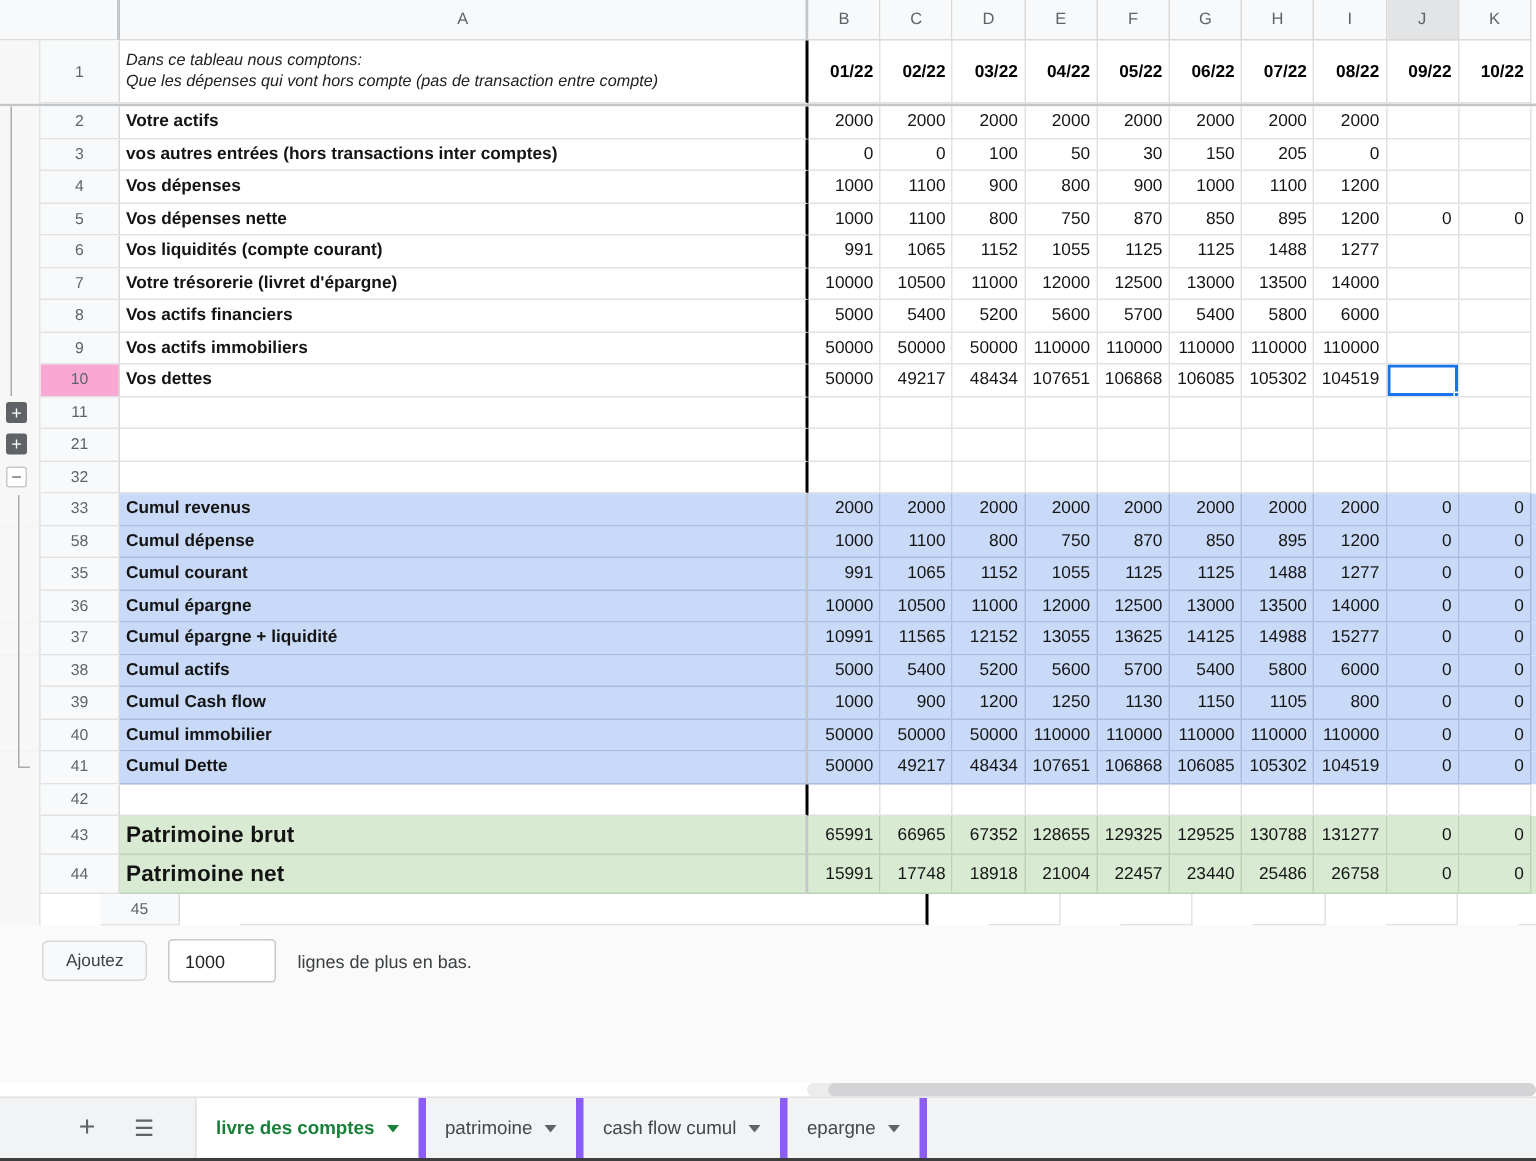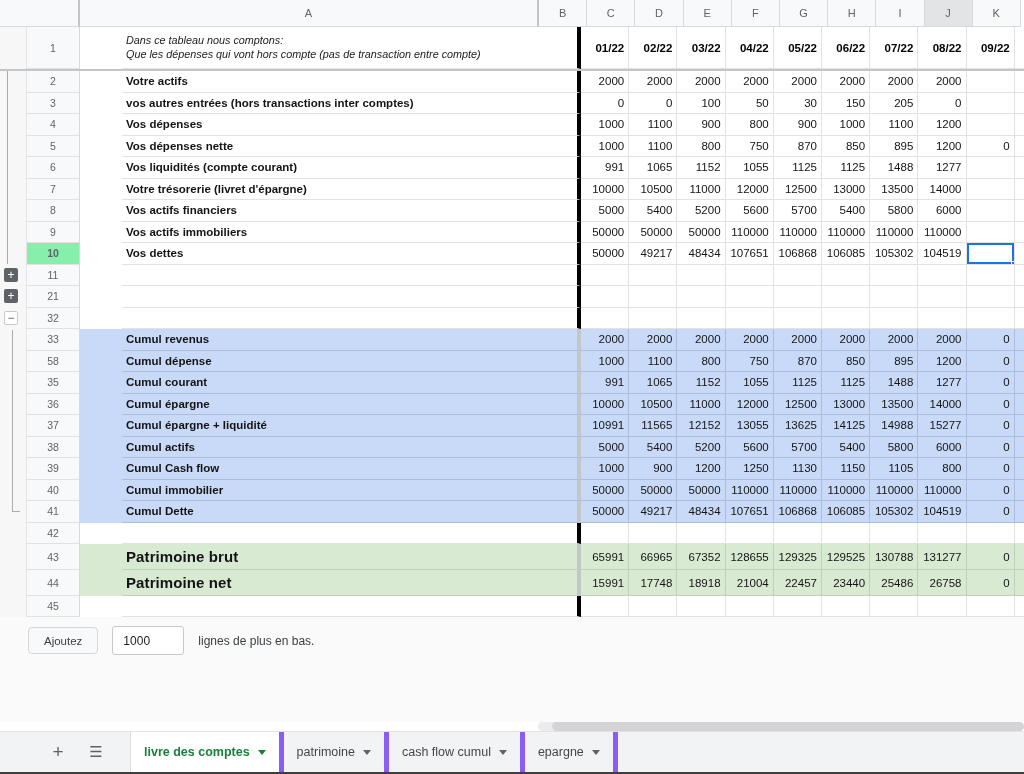--- a/index.html
+++ b/index.html
@@ -16,33 +16,33 @@
   .colhdr-cell {
     width:48.2px; height:27px; background:#f8f9fa; color:#5f6368; font-size:11px;
     display:flex; align-items:center; justify-content:center;
     border-right:1px solid #d9d9d9; border-bottom:1px solid #d9d9d9;
   }
   .colhdr-cell.a-col { width:459px; border-right:2px solid #c3c6c8; }
   .colhdr-cell.hl { background:#e2e4e5; }
   .row { display:flex; height:21.5px; background:#fff; }
   .row.h44 { height:44px; border-bottom:2px solid #c3c6c8; }
   .row.h26 { height:26px; }
-  .row.h21 { height:21px; }
+  .row.h21 { height:21px;gap:40px; }
   .gutter { width:27px; flex:0 0 27px; background:#f7f7f8; border-right:1px solid #e4e4e4; position:relative; }
   .rowhdr {
     width:53px; flex:0 0 53px; background:#f8f9fa; color:#5f6368; font-size:10.5px;
     display:flex; align-items:center; justify-content:center;
     border-right:1px solid #d9d9d9; border-bottom:1px solid #e2e2e2;
   }
-  .rowhdr.hl { background:#86efac;font-weight:bold; }
+  .rowhdr.hl { background:#f9a8d4; }
   .cell {
     border-right:1px solid #e2e2e2; border-bottom:1px solid #e2e2e2;
     font-size:11.5px; color:#141414; display:flex; align-items:center; overflow:hidden; position:relative;
   }
-  .a-cell { width:459px; flex:0 0 459px; border-right:4px solid #000000; padding-left:4px; text-align:left;margin-left:42px; }
+  .a-cell { width:459px; flex:0 0 459px; border-right:2px solid #000000; padding-left:4px; text-align:left; }
   .num { width:48.2px; flex:0 0 48.2px; justify-content:flex-end; padding-right:4px; white-space:nowrap; }
   .lbl { font-weight:bold; white-space:nowrap; }
   .r-months .num { font-weight:bold; color:#000; }
   .a-cell.note { flex-direction:column; align-items:flex-start; justify-content:center; }
   .note-line { font-style:italic; font-size:10.8px; line-height:13.5px; color:#202124; white-space:nowrap; }
   .r-blue { background:#c9daf8; }
   .r-blue .cell { background:#c9daf8; border-right-color:rgba(40,60,110,0.18); border-bottom-color:rgba(40,60,110,0.18); }
   .r-blue .a-cell { border-right-color:#c3c6c8; }
   .r-green { background:#d9ead3; }
   .r-green .cell { background:#d9ead3; border-right-color:rgba(50,90,50,0.16); border-bottom-color:rgba(50,90,50,0.16); }

